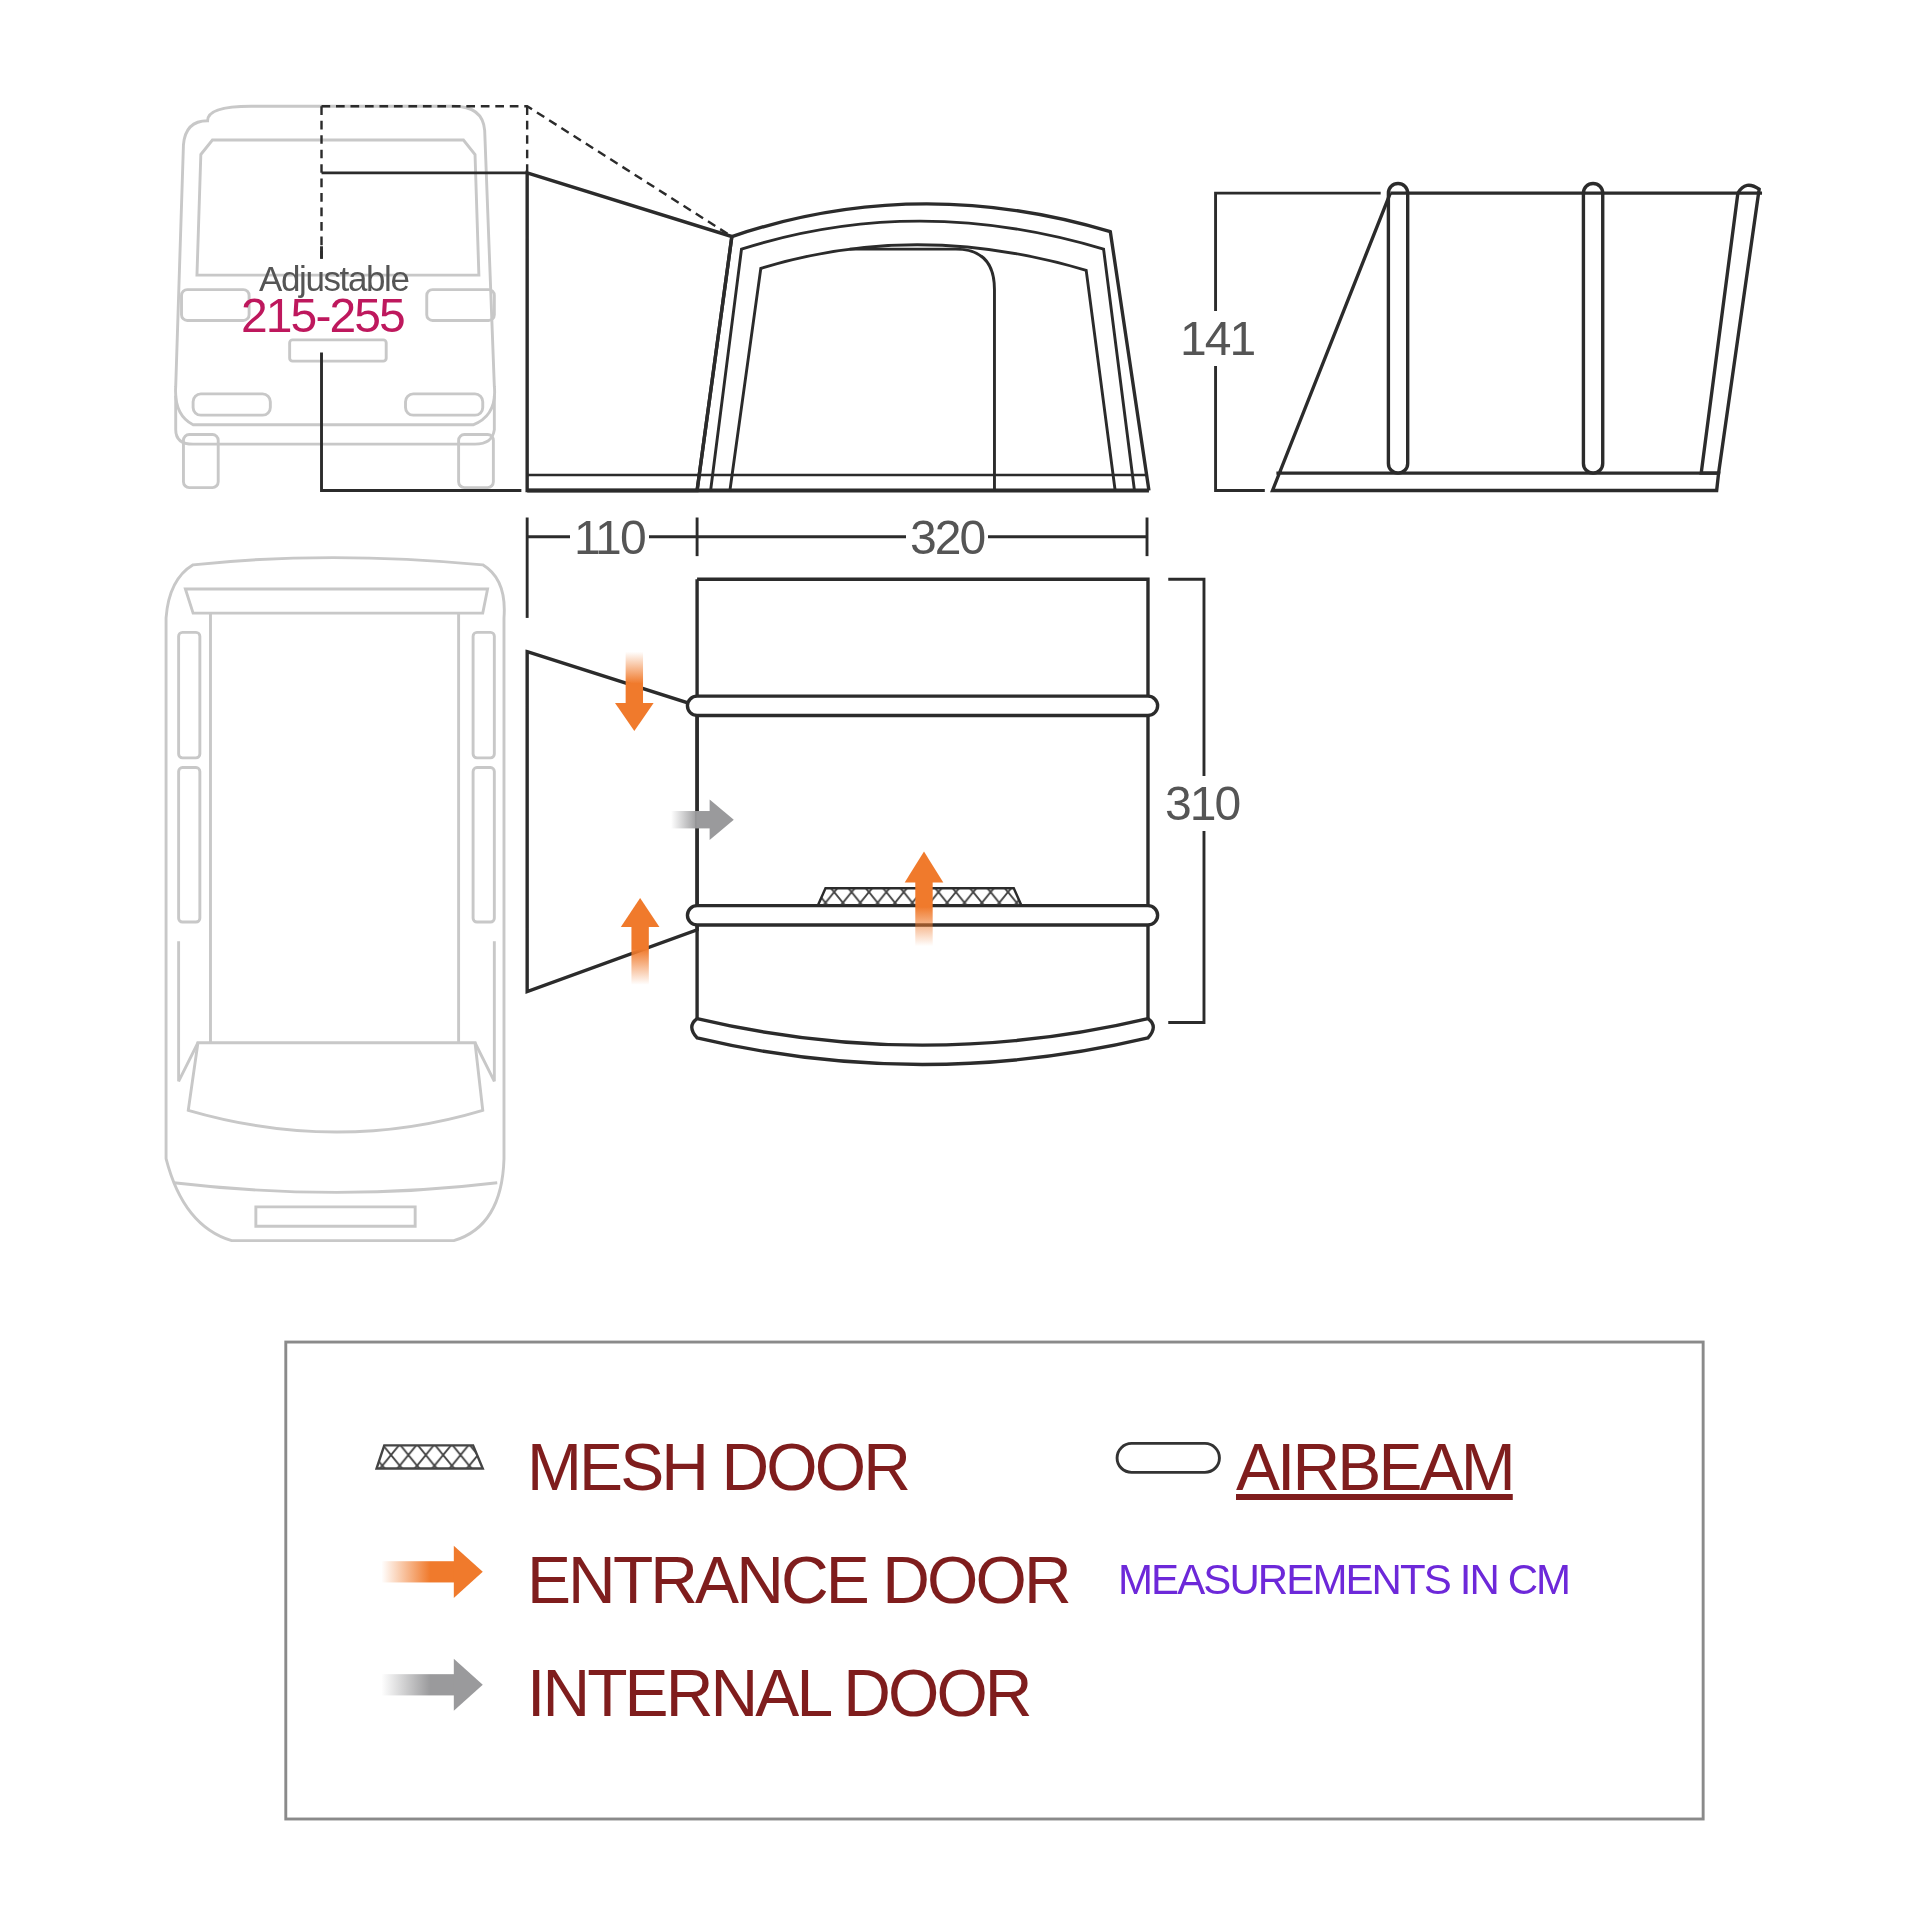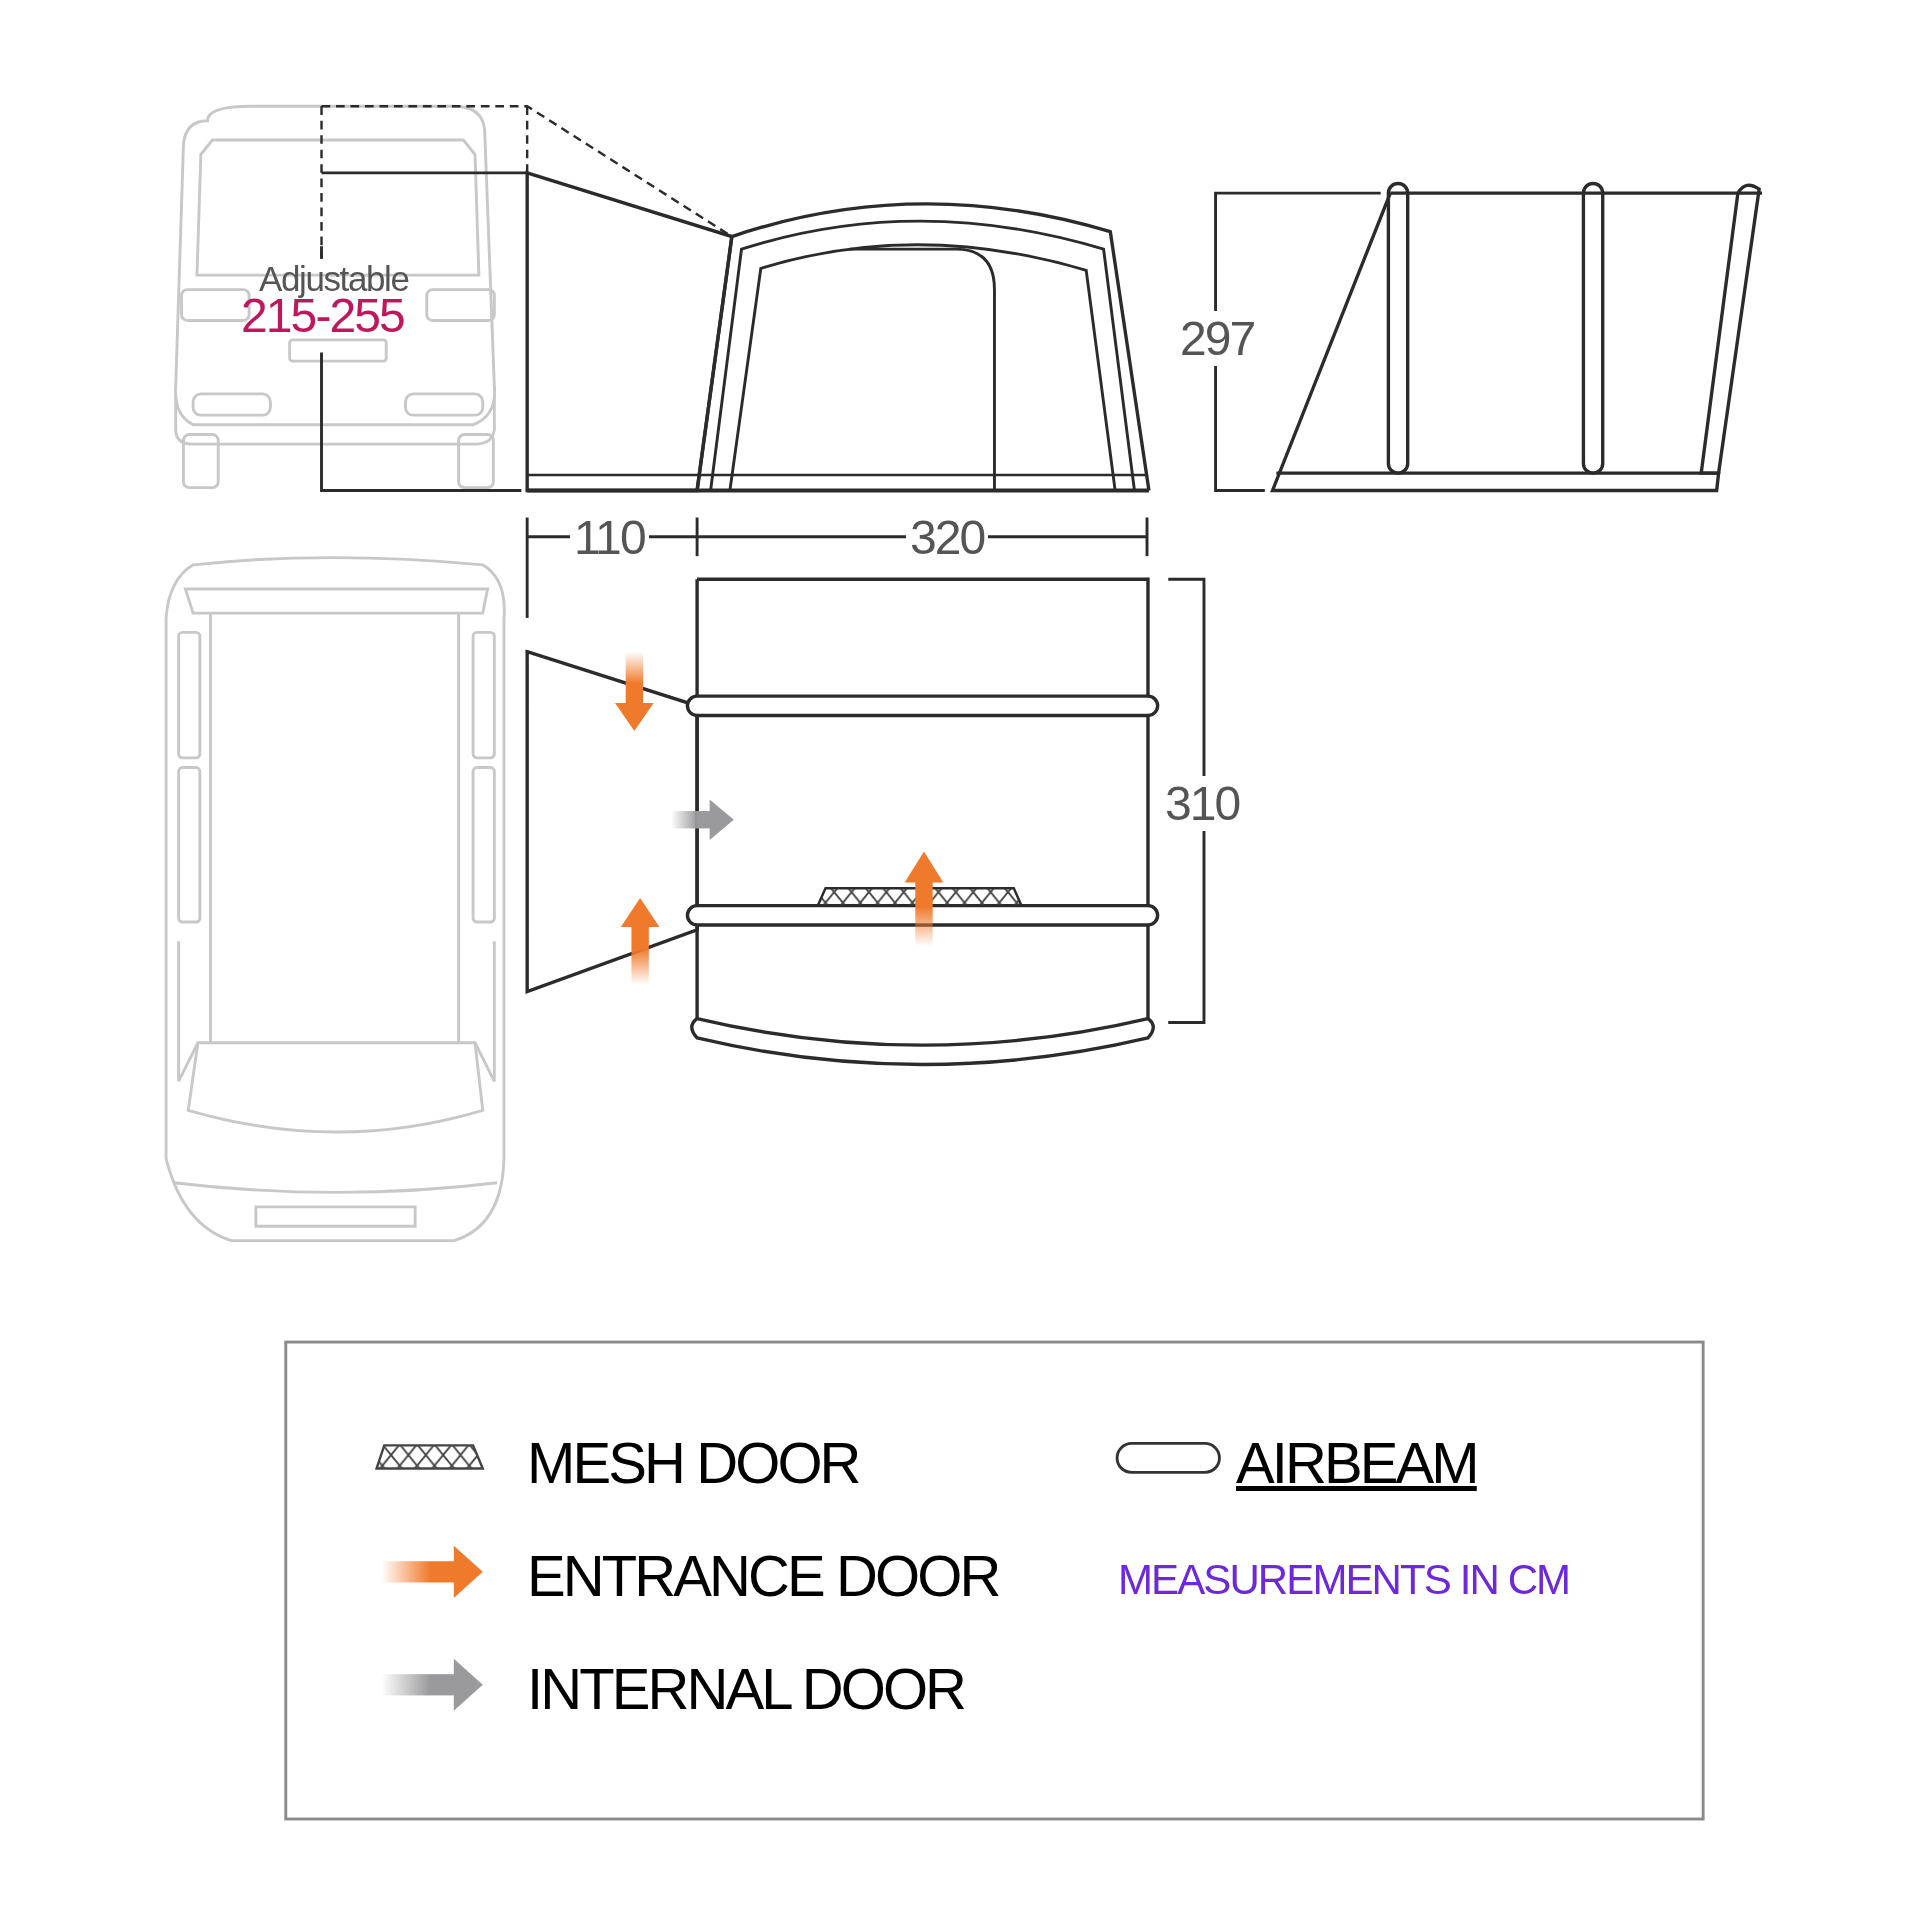--- a/index.html
+++ b/index.html
@@ -1,20 +1,20 @@
 <!DOCTYPE html>
 <html><head>
 <meta charset="utf-8">
 <style>
   html, body { margin:0; padding:0; background:#ffffff; }
   body { width:1931px; height:1931px; position:relative; overflow:hidden; font-family:"Liberation Sans", sans-serif; }
   svg { position:absolute; left:0; top:0; }
   .lbl { position:absolute; color:#333333; font-family:"Liberation Sans", sans-serif; white-space:nowrap; letter-spacing:-1.9px; }
   .dim { font-size:48px; color:#555555; background:#ffffff; padding:0 3.9px; }
-  .legend-label { font-size:58px; color:#000000; letter-spacing:-2.9px; }
+  .legend-label { font-size:66px; color:#7f1d1d; letter-spacing:-2.9px; }
   .legend-note { font-size:42px; color:#6d28d9; letter-spacing:-1.9px; }
 </style>
 </head>
 <body>
 
 <svg width="1931" height="1931" viewBox="0 0 2000 2000">
   <defs>
     <linearGradient id="gradOrangeDown" x1="0" y1="0" x2="0" y2="1">
       <stop offset="0" stop-color="#f07a2c" stop-opacity="0"></stop>
       <stop offset="0.6" stop-color="#f07a2c" stop-opacity="1"></stop>
@@ -145,21 +145,21 @@
     <path d="M470 1718 L500 1745 L470 1772 Z" fill="#9a9a9c"></path>
   </g>
   <rect x="1157" y="1495" width="106" height="30" rx="15" fill="none" stroke="#333" stroke-width="3"></rect>
 </svg>
 
 <div class="lbl" style="left:259px; top:259px; font-size:35px; color:#555; letter-spacing:-1.4px;">Adjustable</div>
 <div class="lbl" style="left:241px; top:288px; font-size:48px; color:#be185d; letter-spacing:-1.9px;">215-255</div>
 
 <div class="lbl dim" style="left:570px; top:510px;">110</div>
 <div class="lbl dim" style="left:906px; top:510px;">320</div>
-<div class="lbl dim" style="left:1176px; top:311px;">297</div>
+<div class="lbl dim" style="left:1176px; top:311px;">141</div>
 <div class="lbl dim" style="left:1161px; top:776px;">310</div>
 
 <div class="lbl legend-label" style="left:527px; top:1429px;">MESH DOOR</div>
 <div class="lbl legend-label" style="left:527px; top:1542px;text-align:right;">ENTRANCE DOOR</div>
 <div class="lbl legend-label" style="left:527px; top:1655px;">INTERNAL DOOR</div>
 <div class="lbl legend-label" style="left:1236px; top:1429px;text-decoration:underline;">AIRBEAM</div>
 <div class="lbl legend-note" style="left:1118px; top:1556px;">MEASUREMENTS IN CM</div>
 
 
 </body></html>

